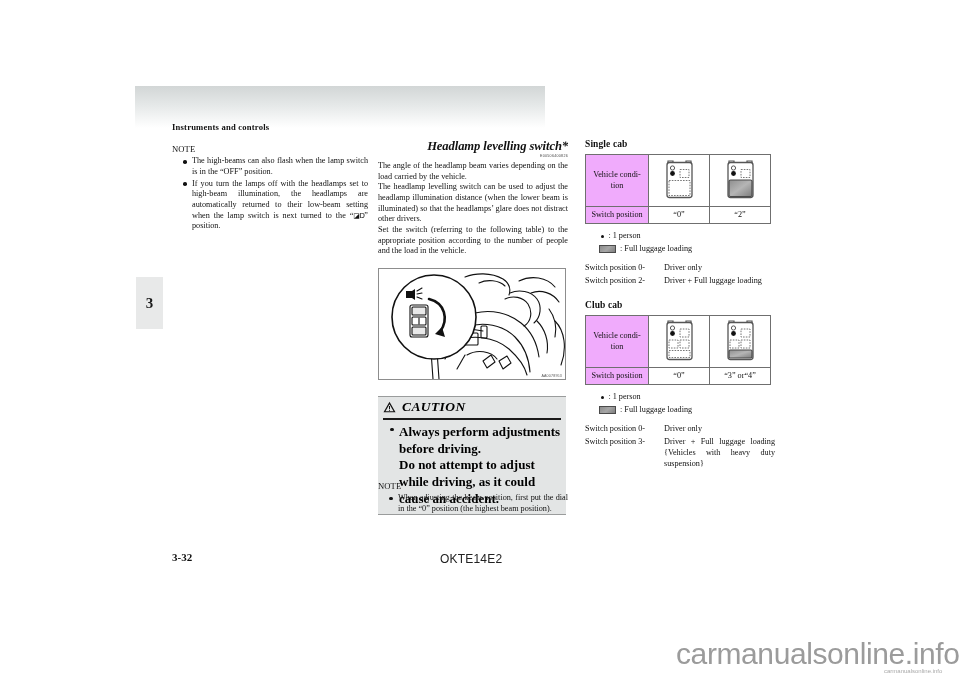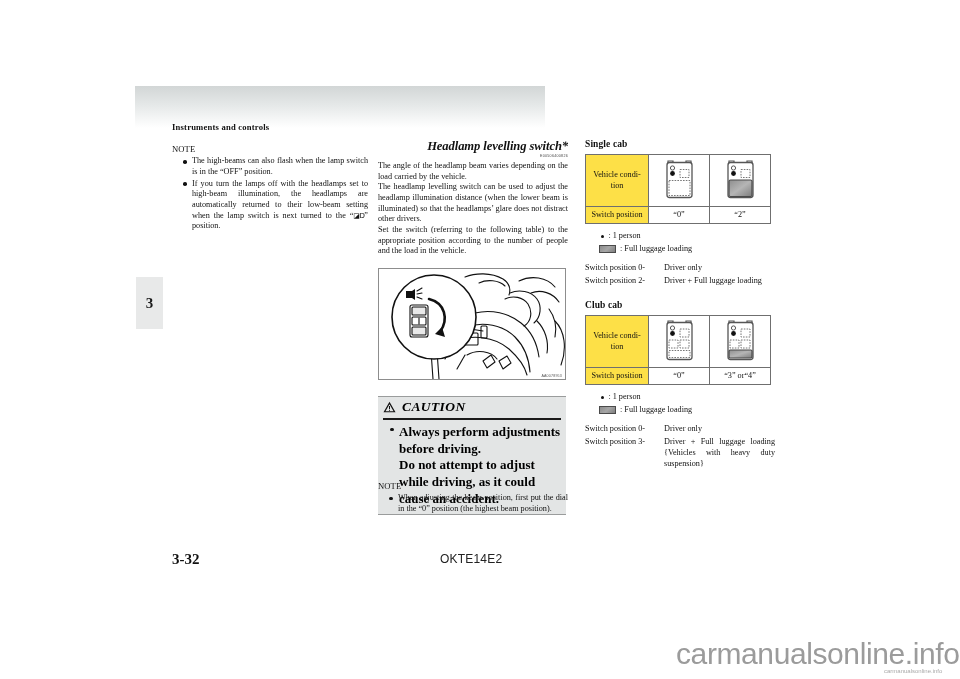--- a/index.html
+++ b/index.html
@@ -221,21 +221,21 @@
   table.cab-table td {
     border: 1px solid #6f6f6f;
     font-size: 8.2px;
     text-align: center;
     vertical-align: middle;
     padding: 2px 1px;
     color: #111;
   }
   td.row-label {
     width: 60px;
-    background: #fde047;
+    background: #f0abfc;
     padding: 3px 2px;
   }
   td.icon-cell { height: 47px; }
   td.pos-cell  { height: 12px; }
 
   .legend {
     margin-top: 6px;
     padding-left: 14px;
     font-size: 8.2px;
     line-height: 1.55;
@@ -271,21 +271,21 @@
     margin-bottom: 3px;
   }
   .pos-key { width: 79px; flex: 0 0 auto; }
   .pos-val { flex: 1 1 auto; text-align: justify; }
 
   
   #footer-page {
     position: absolute;
     left: 172px;
     top: 551px;
-    font-size: 15px;
+    font-size: 11px;
     font-weight: bold;
     color: #111;
   }
   #footer-code {
     position: absolute;
     left: 440px;
     top: 552px;
     font-size: 12px;
     color: #222;
     font-family: "Liberation Sans", sans-serif;

